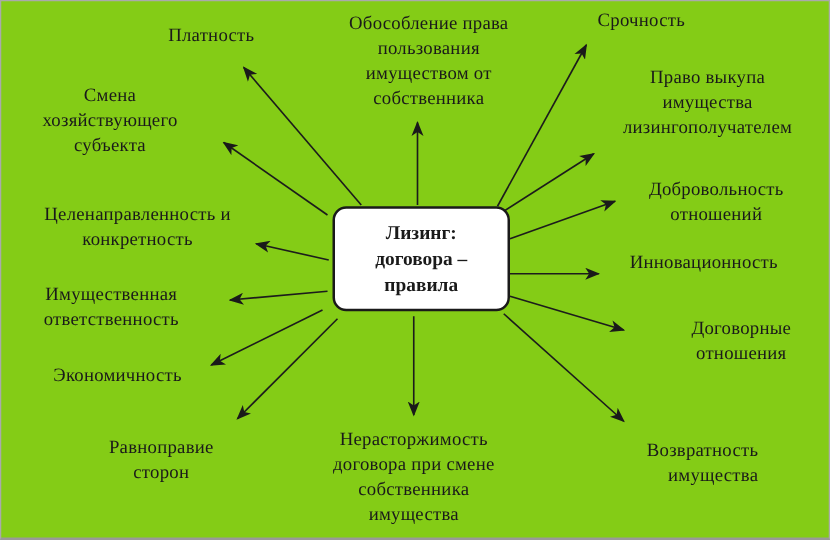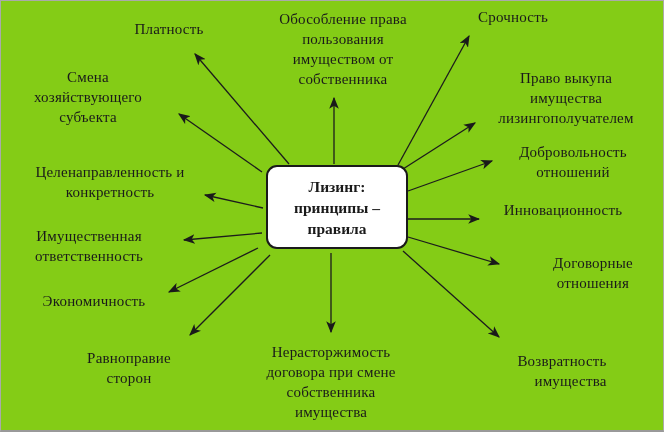--- a/index.html
+++ b/index.html
@@ -76,21 +76,21 @@
       <line x1="330" y1="252" x2="330" y2="331" marker-end="url(#ah)"></line>
     </g>
   </svg>
 
   <div class="node" style="left:168px; top:28px;">Платность</div>
   <div class="node" style="left:342px; top:48px;">Обособление права
 пользования
 имуществом от
 собственника</div>
   <div class="node" style="left:512px; top:16px;">Срочность</div>
-  <div class="node" style="left:565px; top:81px;margin-top:16px;">Право выкупа
+  <div class="node" style="left:565px; top:81px;">Право выкупа
 имущества
 лизингополучателем</div>
   <div class="node" style="left:572px; top:161px;">Добровольность
 отношений</div>
   <div class="node" style="left:562px; top:209px;">Инновационность</div>
   <div class="node" style="left:560px; top:272px;margin-left:32px;">Договорные
 отношения</div>
   <div class="node" style="left:561px; top:370px;text-align:right;">Возвратность
 имущества</div>
   <div class="node" style="left:330px; top:381px;">Нерасторжимость
@@ -102,16 +102,16 @@
   <div class="node" style="left:93px;  top:300px;">Экономичность</div>
   <div class="node" style="left:109px; top:181px;">Целенаправленность и
 конкретность</div>
   <div class="node" style="left:88px;  top:245px;">Имущественная
 ответственность</div>
   <div class="node" style="left:87px;  top:96px;">Смена
 хозяйствующего
 субъекта</div>
 
   <div class="center-box">Лизинг:
-принципы –
+договора –
 правила</div>
 
 </div>
 
 </body></html>

